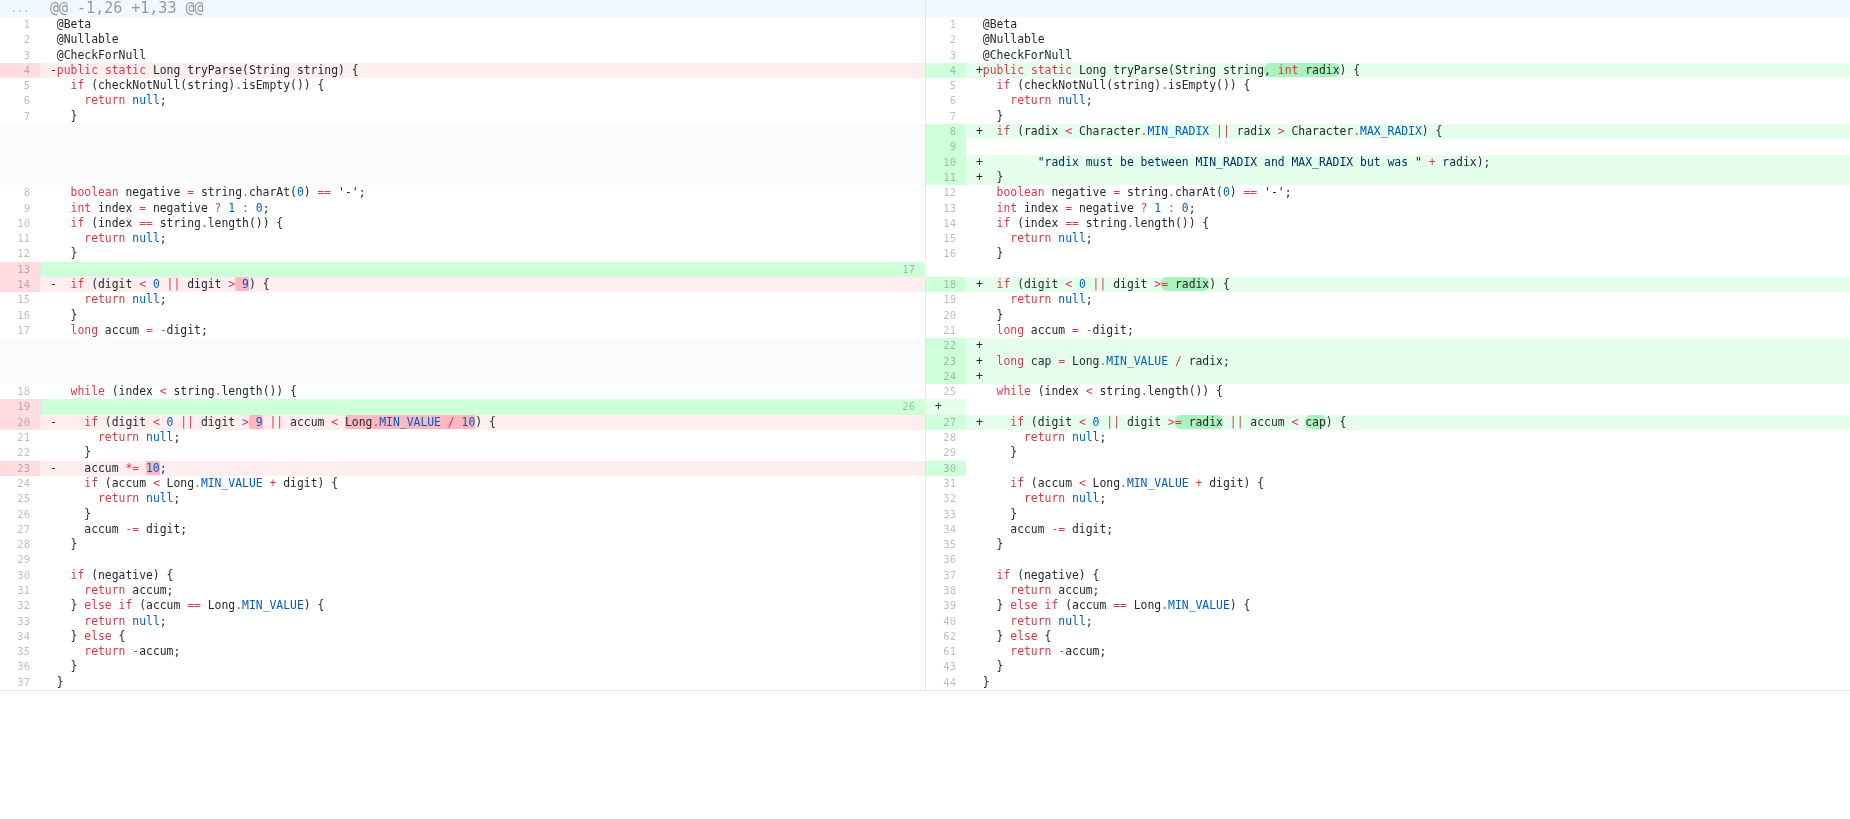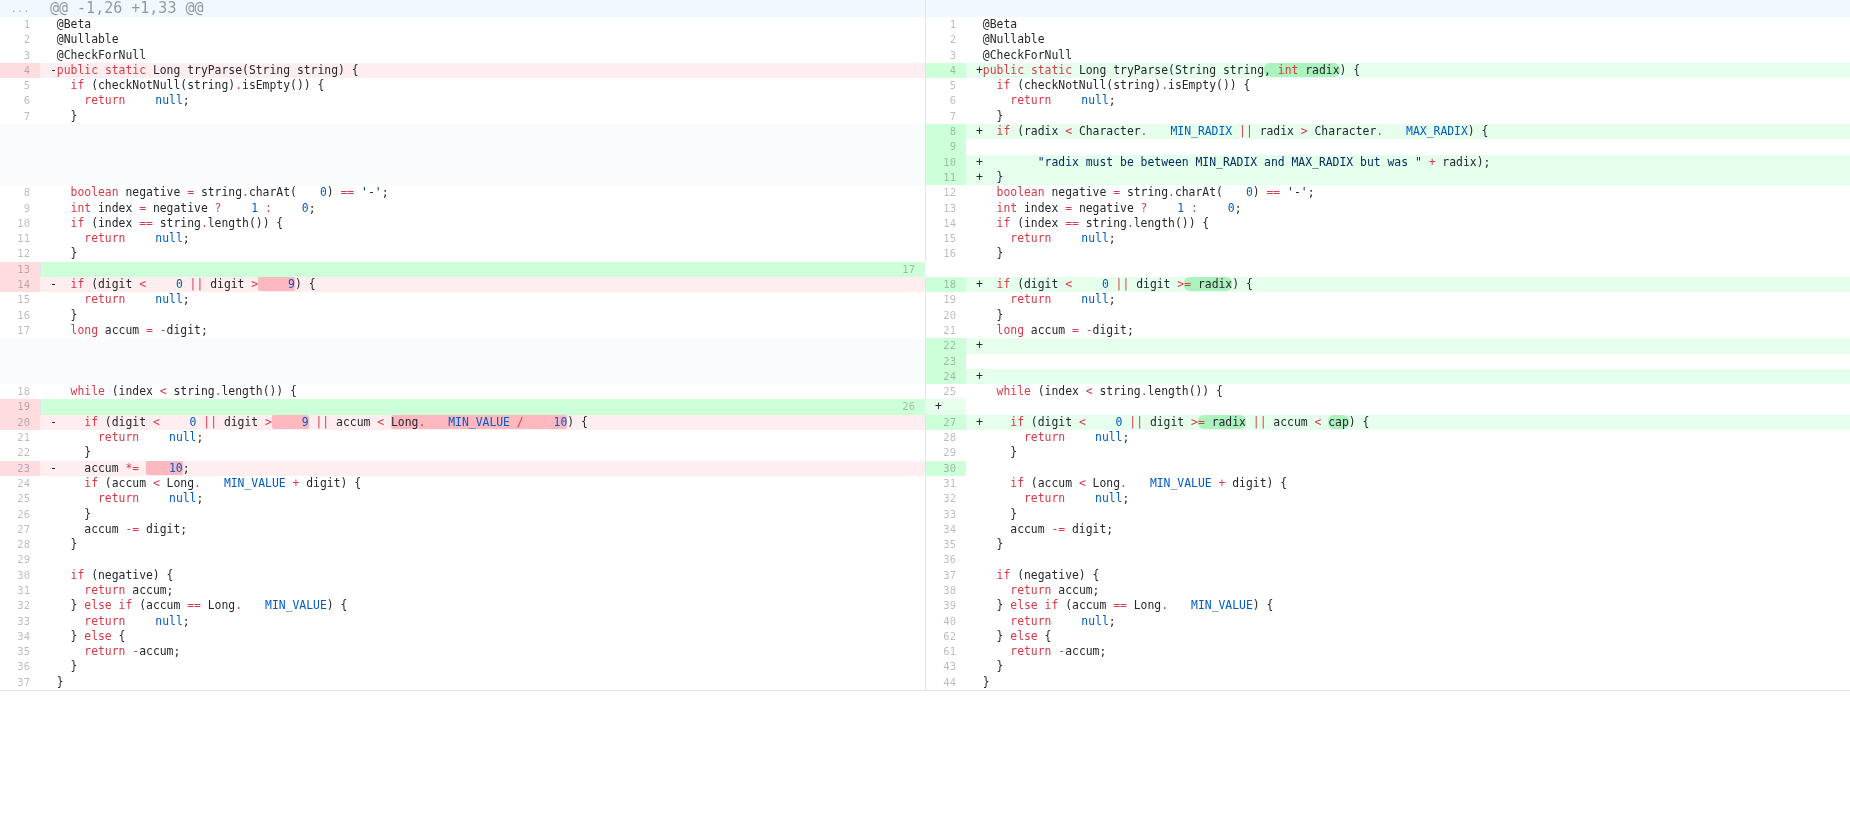--- a/index.html
+++ b/index.html
@@ -25,21 +25,21 @@
   .word-del{background:var(--deletion-word,#fdb8c0);border-radius:2px;}
   .word-add{background:var(--addition-word,#acf2bd);border-radius:6px;}
   
   .hunk-num{background:var(--hunk-bg,#f1f8ff);color:rgba(27,31,35,0.35);
             font-size:10.5px;line-height:17px;text-align:center;padding-right:0;cursor:default;}
   .hunk-code{background:var(--hunk-bg,#f1f8ff);color:rgba(27,31,35,0.45);
              font-size:15px;line-height:17px;}
   
   .tok-kw{color:#d73a49;}
   .tok-op{color:#d73a49;}
-  .tok-const{color:#005cc5;margin-left:23px;}
+  .tok-const{color:#005cc5;}
   .tok-str{color:#032f62;}
   .marker{color:#24292e;}
 </style>
 </head>
 <body>
 
 <div class="diff">
   <div class="row hunk-row">
     <div class="cell num hunk-num">...</div>
     <div class="cell code hunk-code">@@ -1,26 +1,33 @@</div>
@@ -173,20 +173,21 @@
       <div class="row">
         <div class="cell num num-filler"></div>
         <div class="cell code code-filler"></div>
         <div class="cell num right-gutter num-add">22</div>
         <div class="cell code code-add"><span class="marker">+</span><span></span></div>
       </div>
       <div class="row">
         <div class="cell num num-filler"></div>
         <div class="cell code code-filler"></div>
         <div class="cell num right-gutter num-add">23</div>
+        <div class="cell code code-add"><span class="marker">+</span><span>  <span class="tok-kw">long</span> cap <span class="tok-op">=</span> Long<span class="tok-op">.</span><span class="tok-const">MIN_VALUE</span> <span class="tok-op">/</span> radix;</span></div>
       </div>
       <div class="row">
         <div class="cell num num-filler"></div>
         <div class="cell code code-filler"></div>
         <div class="cell num right-gutter num-add">24</div>
         <div class="cell code code-add"><span class="marker">+</span><span></span></div>
       </div>
       <div class="row">
         <div class="cell num">18</div>
         <div class="cell code"><span class="marker"> </span><span>  <span class="tok-kw">while</span> (index <span class="tok-op">&lt;</span> string<span class="tok-op">.</span>length()) {</span></div>

